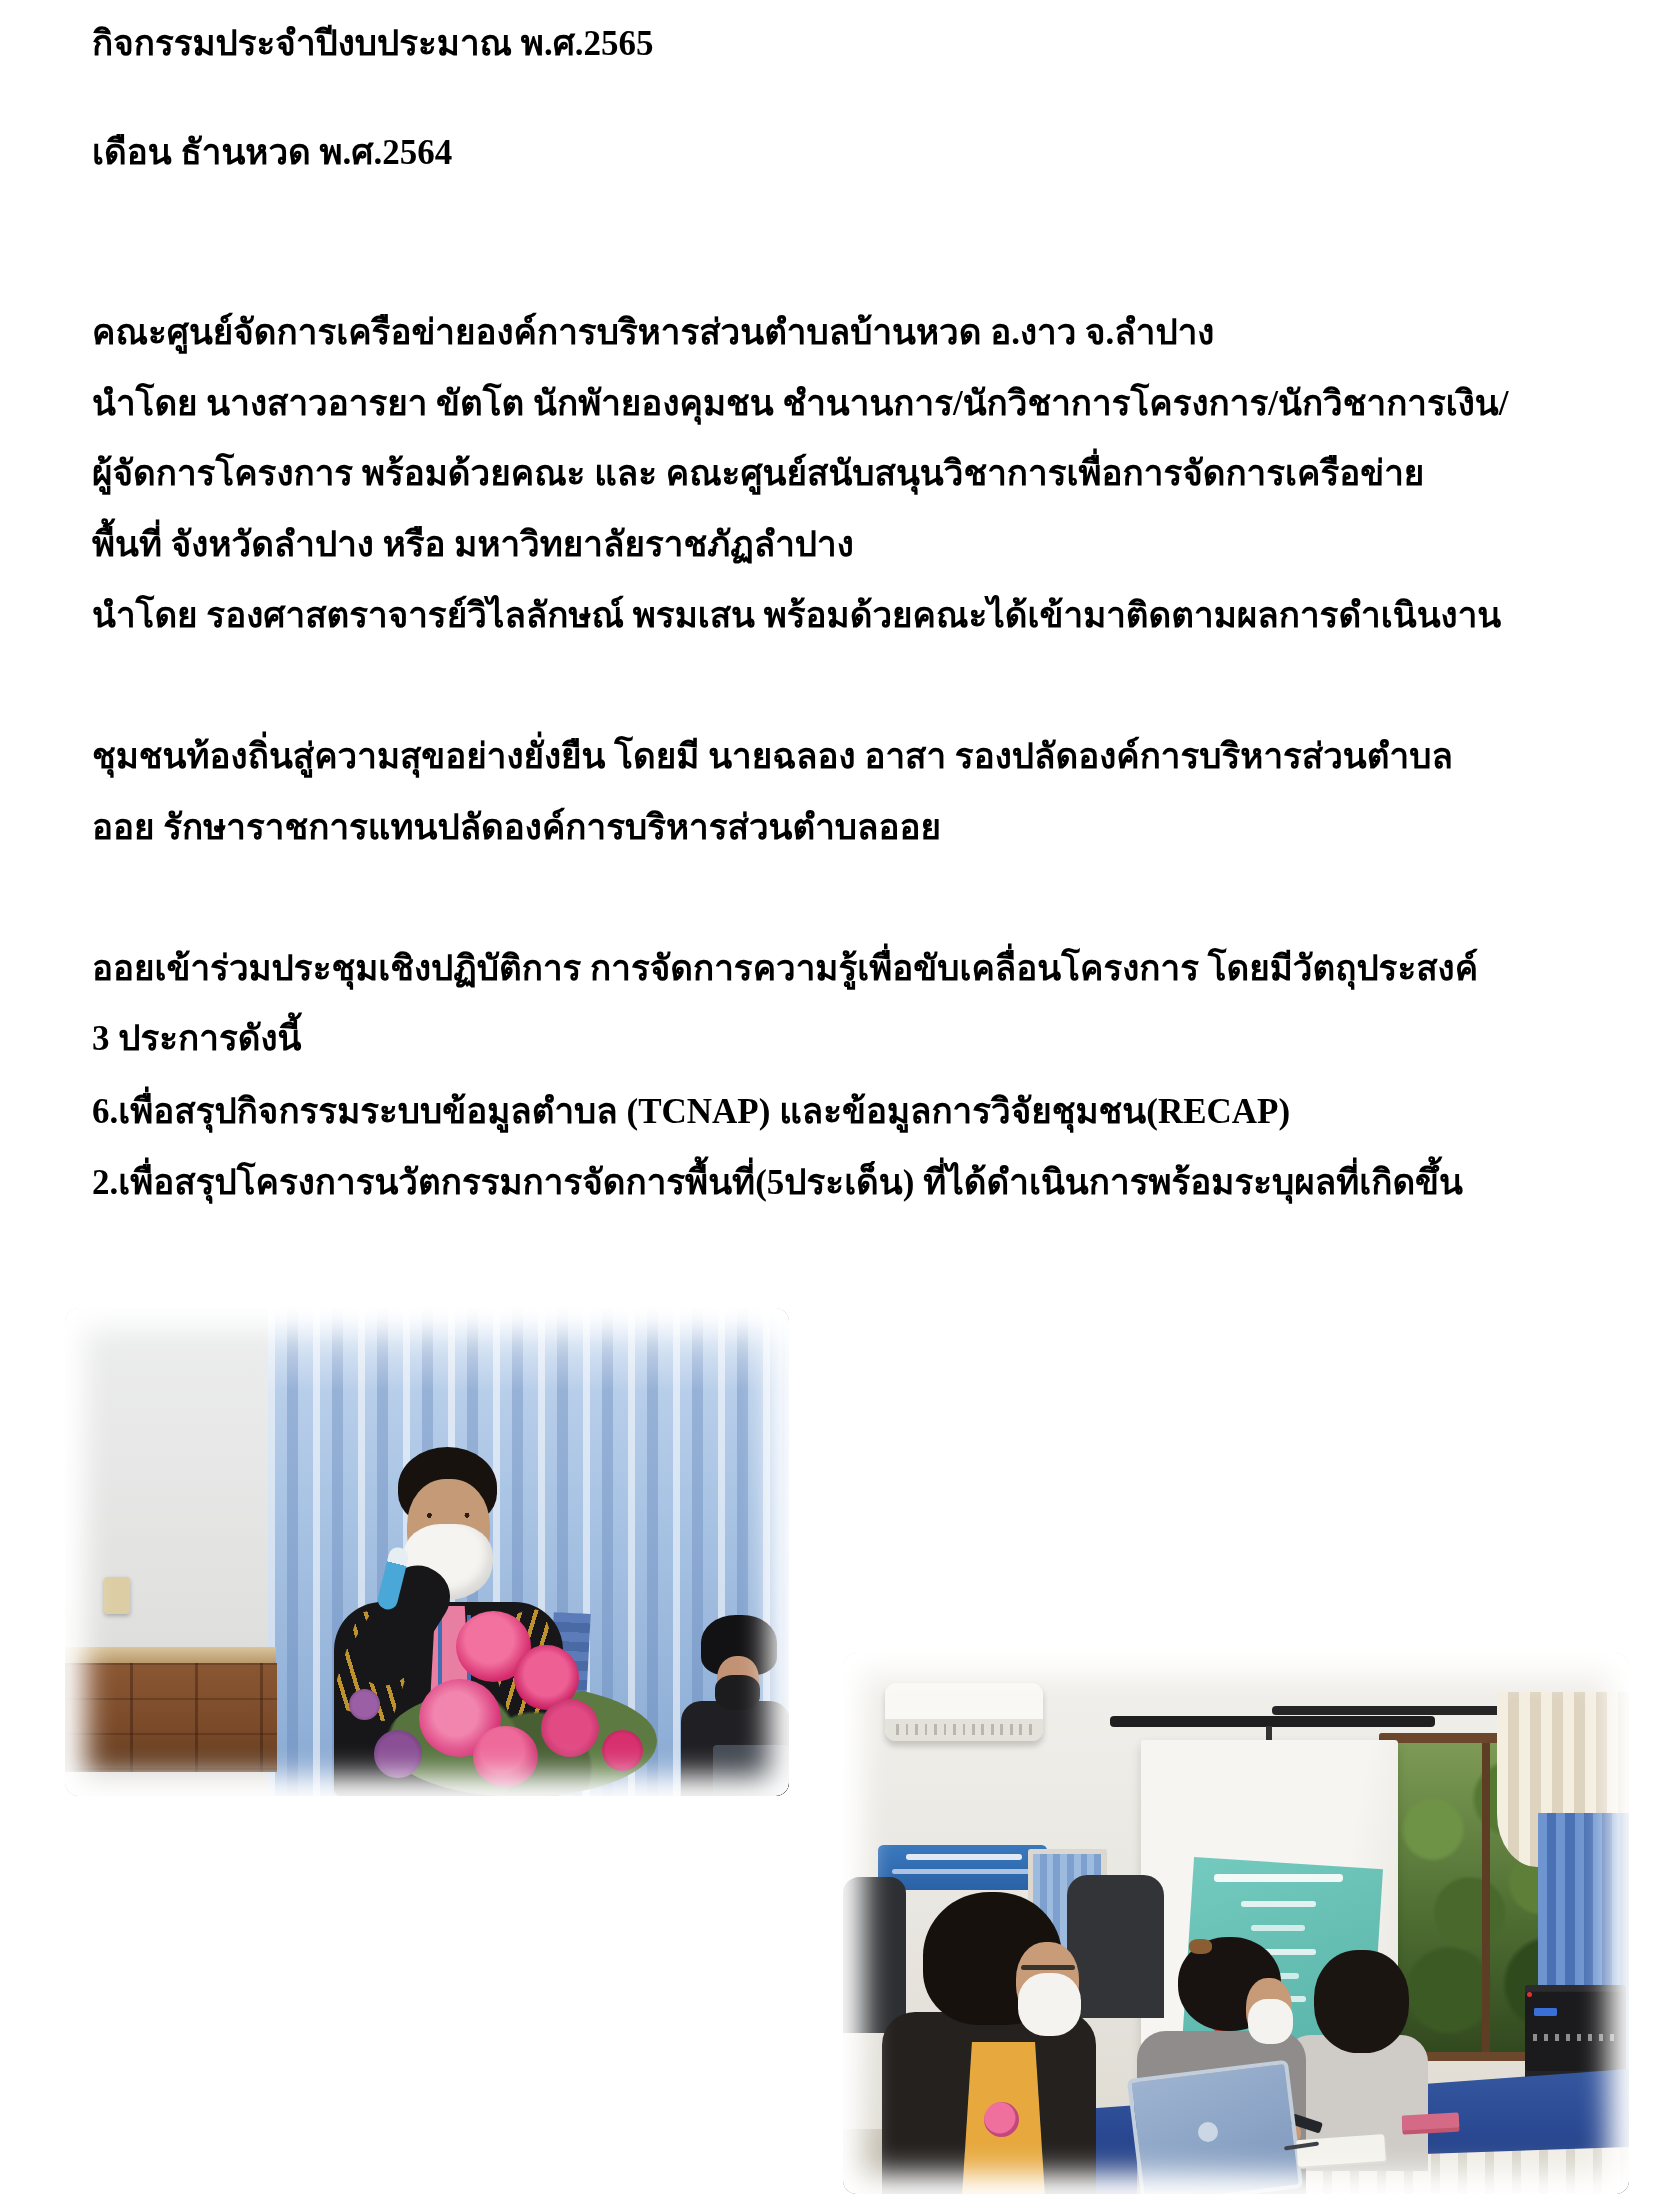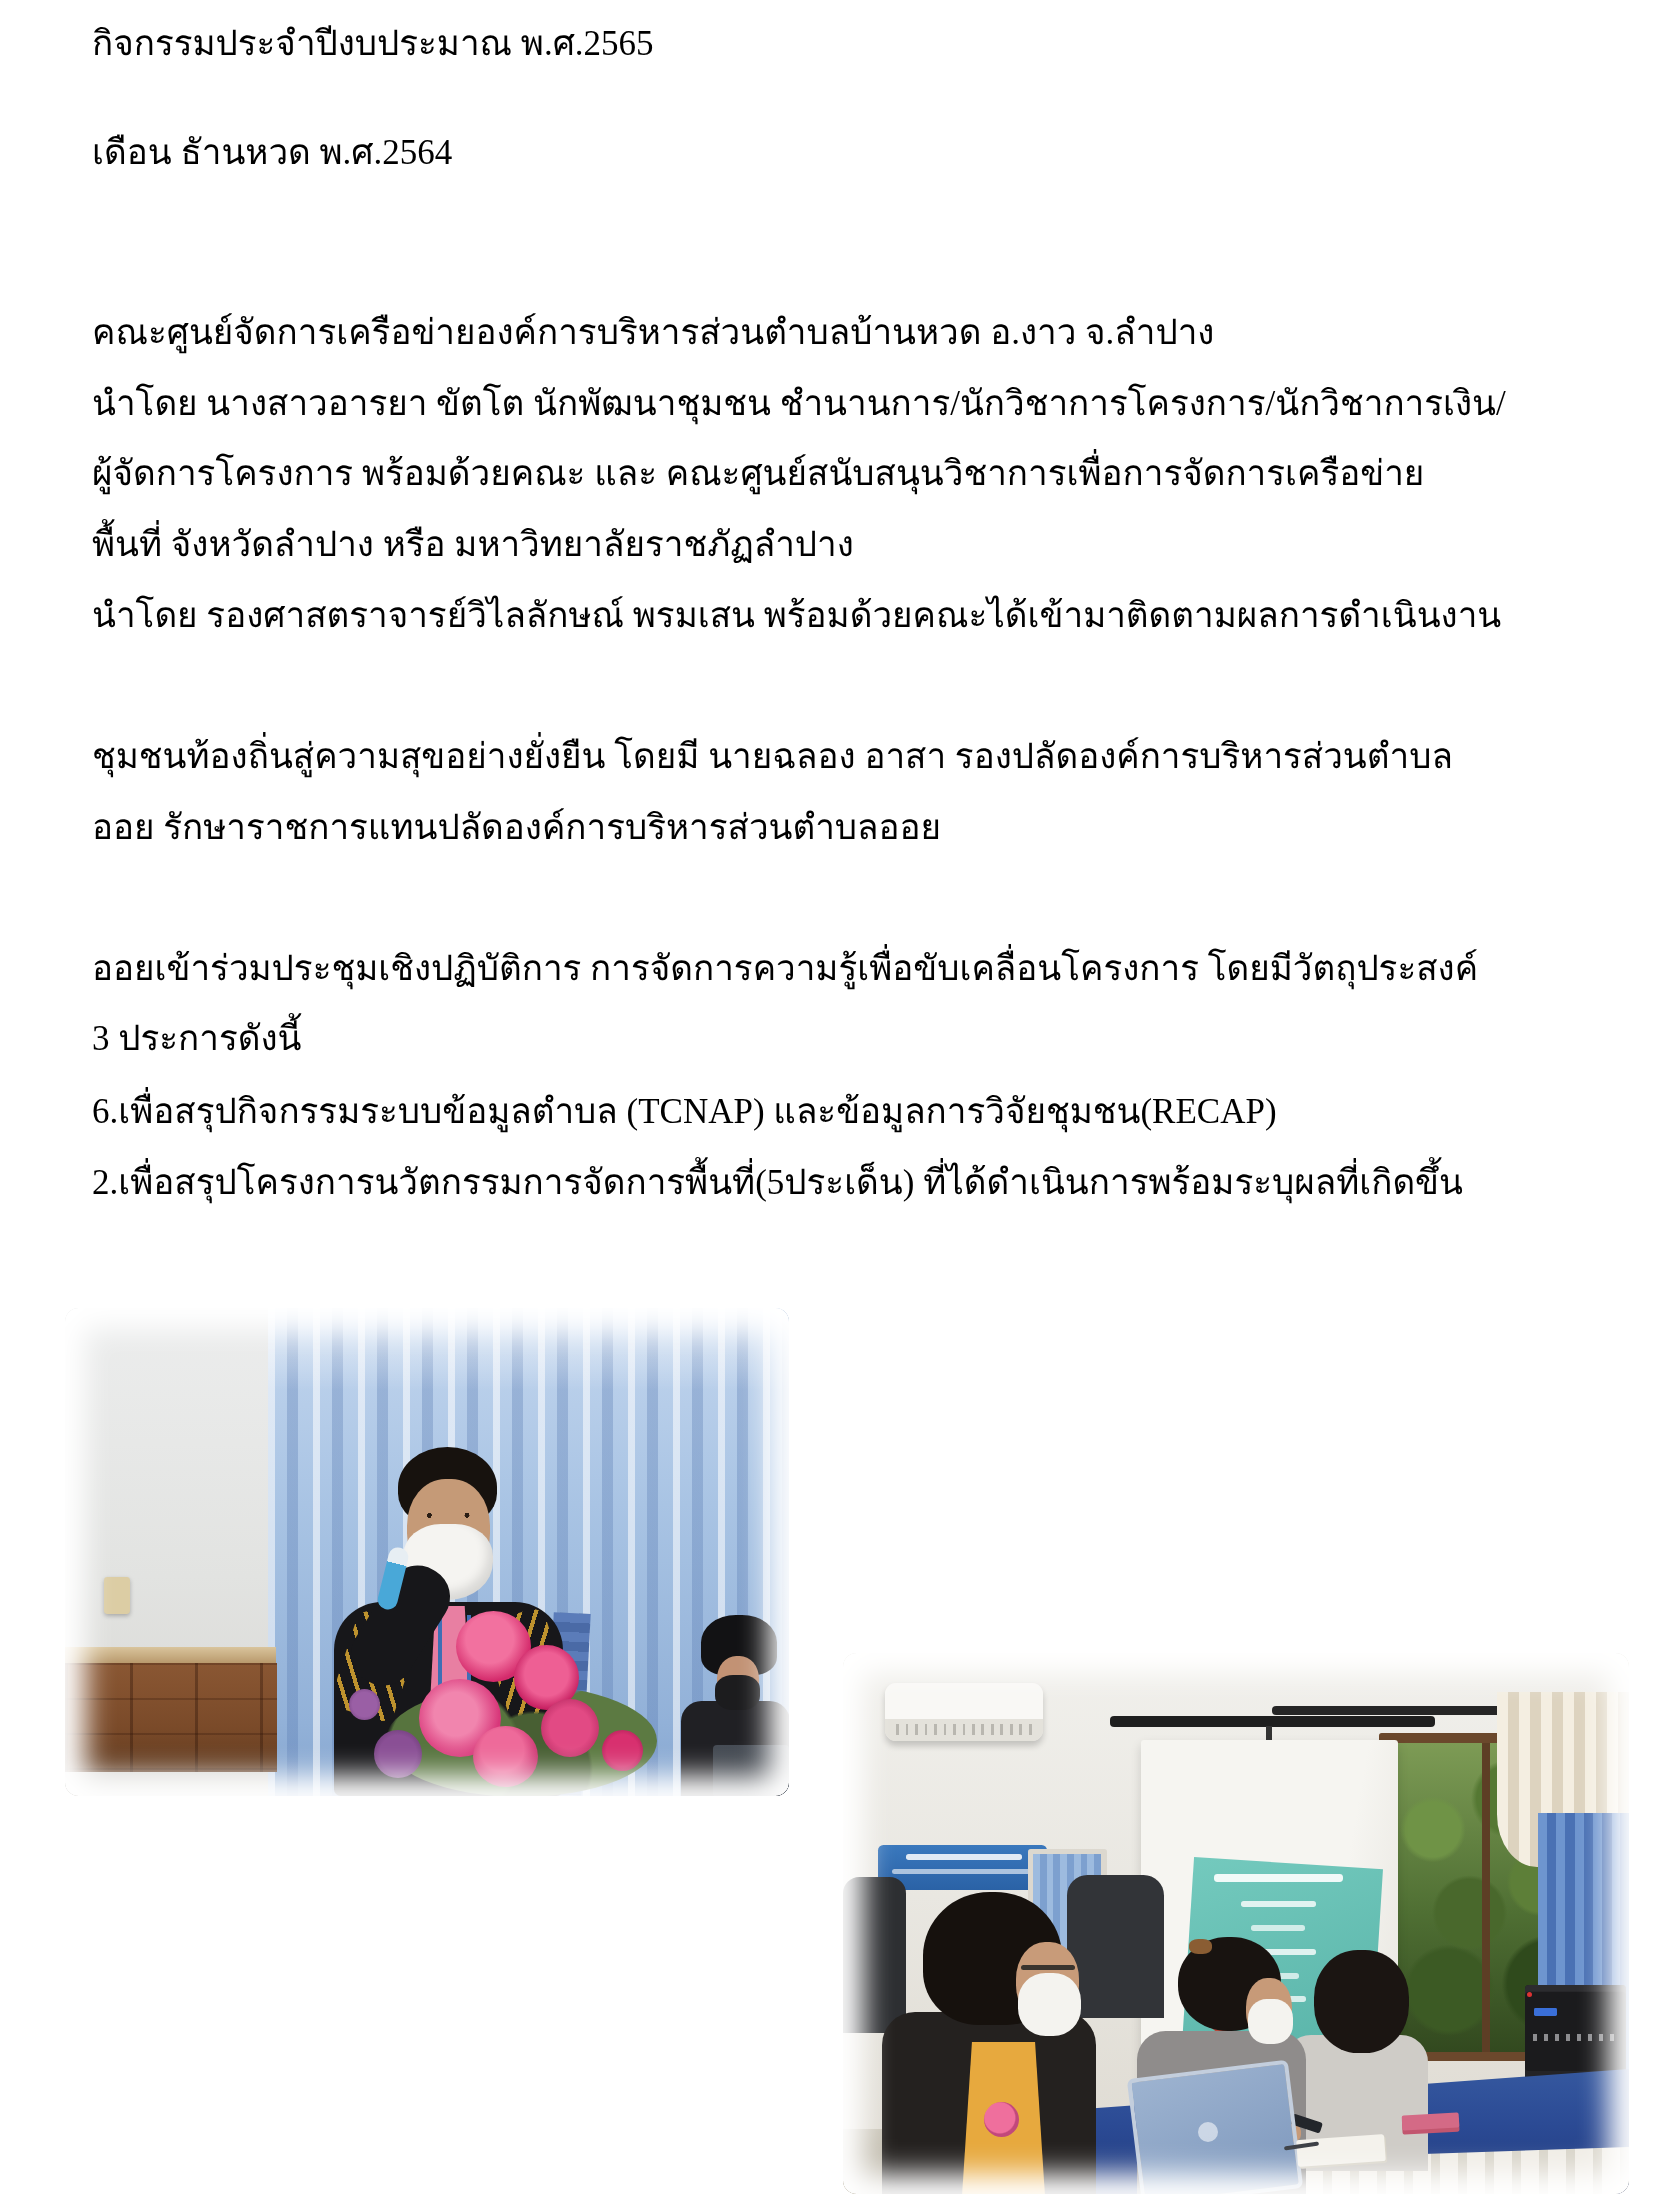--- a/index.html
+++ b/index.html
@@ -2,21 +2,21 @@
 <html style="font-size:11px"><head>
 <meta charset="utf-8">
 <style>
   html,body{margin:0;padding:0;background:#ffffff;}
   .page{
     position:relative;width:1677px;height:2194px;background:#ffffff;
     overflow:hidden;font-family:"Liberation Serif","DejaVu Serif",serif;
   }
   .doc-line{
     position:absolute;left:92px;white-space:nowrap;
-    font-size:35px;font-weight:normal;color:#000;line-height:48px;
+    font-size:35px;font-weight:bold;color:#000;line-height:48px;
   }
   
   .photo{position:absolute;border-radius:13.6px;overflow:hidden;}
   .photo::after{
     content:"";position:absolute;inset:0;border-radius:13.6px;
     box-shadow:inset 0 0 28.6px 20.4px #ffffff;pointer-events:none;
   }
   
   .lp-wall{position:absolute;inset:0;background:linear-gradient(180deg,#eceded 0%,#e2e3e1 55%,#d7d6d2 100%);}
   .lp-curtain{
@@ -146,21 +146,21 @@
   .rp-floor{position:absolute;left:0;top:476px;width:204px;height:67px;background:linear-gradient(180deg,#c9c4b7,#b3ac9c);}
 </style>
 </head>
 <body>
 
 <div class="page">
 
   <div class="doc-line" style="top:20.4px">กิจกรรมประจำปีงบประมาณ พ.ศ.2565</div>
   <div class="doc-line" style="top:129px">เดือน ธัานหวด พ.ศ.2564</div>
   <div class="doc-line" style="top:309px">คณะศูนย์จัดการเครือข่ายองค์การบริหารส่วนตำบลบ้านหวด อ.งาว จ.ลำปาง</div>
-  <div class="doc-line" style="top:380px">นำโดย นางสาวอารยา ขัตโต นักพัฒนาชุมชน ชำนานการ/นักวิชาการโครงการ/นักวิชาการเงิน/</div>
+  <div class="doc-line" style="top:380px">นำโดย นางสาวอารยา ขัตโต นักพัายองคุมชน ชำนานการ/นักวิชาการโครงการ/นักวิชาการเงิน/</div>
   <div class="doc-line" style="top:450px">ผู้จัดการโครงการ พร้อมด้วยคณะ และ คณะศูนย์สนับสนุนวิชาการเพื่อการจัดการเครือข่าย</div>
   <div class="doc-line" style="top:521px">พื้นที่ จังหวัดลำปาง หรือ มหาวิทยาลัยราชภัฏลำปาง</div>
   <div class="doc-line" style="top:592px">นำโดย รองศาสตราจารย์วิไลลักษณ์ พรมเสน พร้อมด้วยคณะได้เข้ามาติดตามผลการดำเนินงาน</div>
   <div class="doc-line" style="top:804px">ออย รักษาราชการแทนปลัดองค์การบริหารส่วนตำบลออย</div>
   <div class="doc-line" style="top:733px">ชุมชนท้องถิ่นสู่ความสุขอย่างยั่งยืน โดยมี นายฉลอง อาสา รองปลัดองค์การบริหารส่วนตำบล</div>
   <div class="doc-line" style="top:945px">ออยเข้าร่วมประชุมเชิงปฏิบัติการ การจัดการความรู้เพื่อขับเคลื่อนโครงการ โดยมีวัตถุประสงค์</div>
   <div class="doc-line" style="top:1015px">3 ประการดังนี้</div>
   <div class="doc-line" style="top:1088px">6.เพื่อสรุปกิจกรรมระบบข้อมูลตำบล (TCNAP) และข้อมูลการวิจัยชุมชน(RECAP)</div>
   <div class="doc-line" style="top:1159px">2.เพื่อสรุปโครงการนวัตกรรมการจัดการพื้นที่(5ประเด็น) ที่ได้ดำเนินการพร้อมระบุผลที่เกิดขึ้น</div>
 

